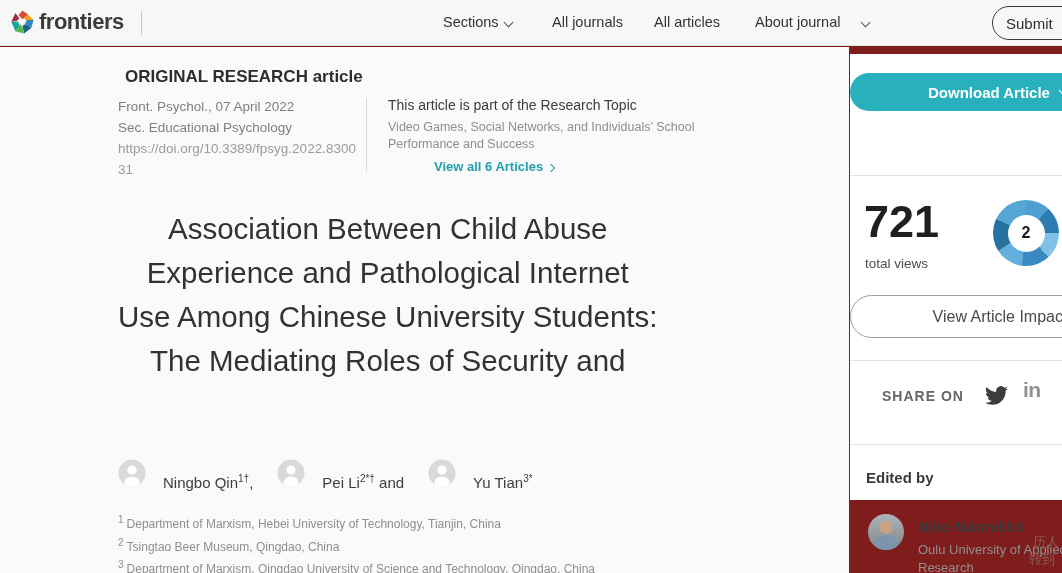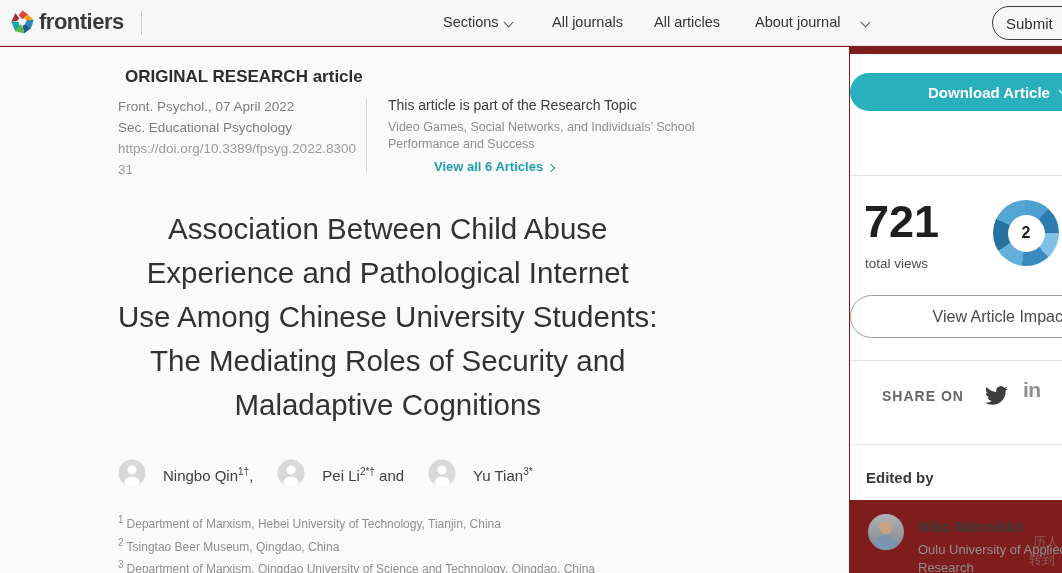--- a/index.html
+++ b/index.html
@@ -33,21 +33,21 @@
   .meta-sep { position:absolute; left:366px; top:51px; width:1px; height:74px; background:#d8d8d8; }
   .rt-intro { position:absolute; left:388px; top:50px; font-size:14px; color:#3c3c3c; }
   .rt-title { position:absolute; left:388px; top:72px; width:318px; font-size:12.5px;
               color:#8f8f8f; line-height:17px; }
   .rt-link  { position:absolute; left:388px; top:112px; font-size:13px; color:#1f9fb0;
               font-weight:600; cursor:pointer;margin-left:46px; }
   .rt-link .chev { border-color:#1f9fb0; transform:rotate(-45deg); width:6px; height:6px; margin-left:5px; }
   .title { position:absolute; left:118px; top:160px; font-size:29.5px; font-weight:300;
            color:#323232; line-height:44px;text-align:center; }
   .authors { position:absolute; left:118px; top:412px; display:flex; align-items:center; }
-  .author { display:flex; align-items:center; margin-right:24px; }
+  .author { display:flex; align-items:flex-end; margin-right:24px; }
   .author .ava { margin-right:17px; }
   .author .nm { font-size:15px; color:#3e3e3e; }
   .author sup { font-size:10px; }
   .affils { position:absolute; left:118px; top:464px; font-size:12px; color:#8f8f8f; line-height:17.5px; }
   .affils sup { font-size:10px; margin-right:3px; }
   
   .sidebar { position:absolute; left:850px; top:47px; width:212px; height:446px; background:#fff;margin-top:7px; }
   .dl-btn { position:absolute; left:0; top:19px; width:320px; height:38px; background:#29b0bd;
             border-radius:19px; color:#fff; font-size:15px; font-weight:700;
             display:flex; align-items:center; padding-left:78px; cursor:pointer; }
@@ -128,21 +128,20 @@
     <div class="rt-title">Video Games, Social Networks, and Individuals’ School Performance and Success</div>
     <div class="rt-link">
       <span>View all 6 Articles</span><span class="chev"></span>
     </div>
 
     <h1 class="title">
       <div>Association Between Child Abuse</div>
       <div>Experience and Pathological Internet</div>
       <div>Use Among Chinese University Students:</div>
       <div>The Mediating Roles of Security and</div>
-      <div>Maladaptive Cognitions</div>
     </h1>
 
     <div class="authors">
       <div class="author">
         <span class="ava">
           <svg width="28" height="28" viewBox="0 0 28 28">
             <defs>
                 <clipPath id="ac1">
                   <circle cx="14" cy="14" r="13.5"></circle>
                 </clipPath>

